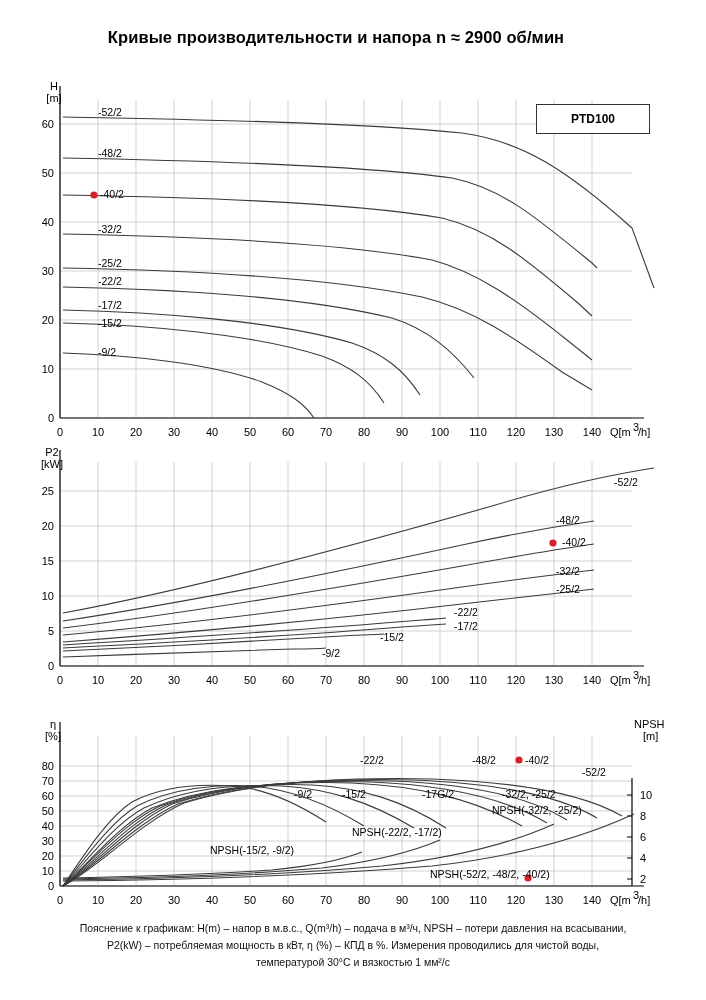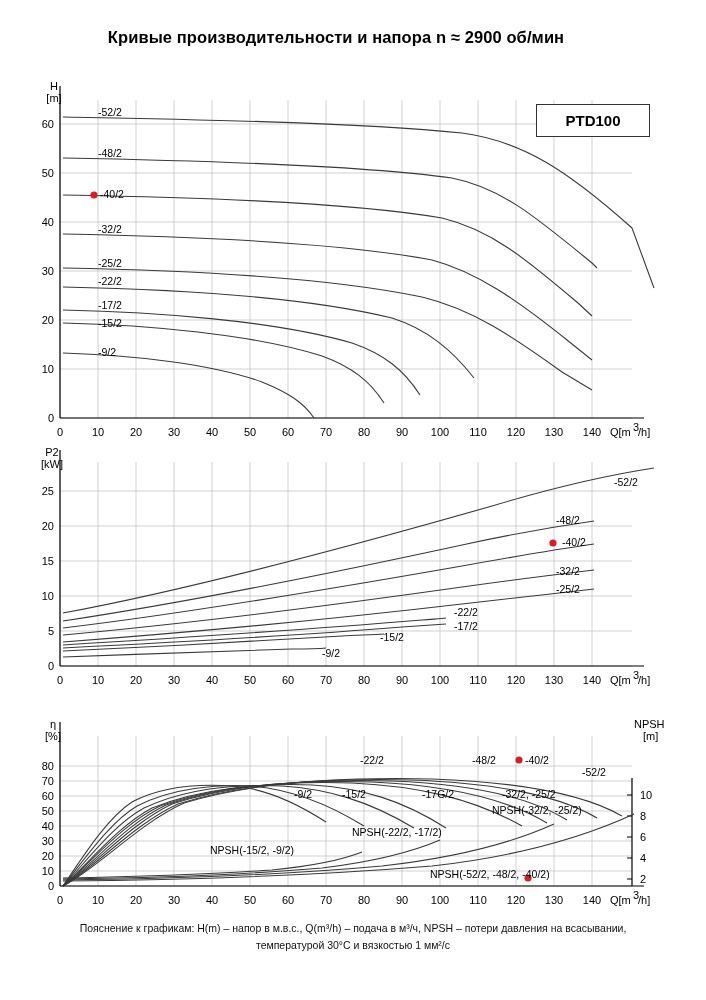--- a/index.html
+++ b/index.html
@@ -15,21 +15,21 @@
     font-size:16.5px;font-weight:bold;letter-spacing:0.1px;
   }
   .panel{position:absolute;}
   svg{display:block;}
   .axis-label{font-size:11px;font-family:"Liberation Sans",sans-serif;}
   .tick{font-size:11px;font-family:"Liberation Sans",sans-serif;}
   .curve-label{font-size:10.5px;font-family:"Liberation Sans",sans-serif;}
   .badge{
     position:absolute;
     border:1px solid #333;background:#fff;
-    font-size:15px;font-weight:bold;text-align:center;
+    font-size:12px;font-weight:bold;text-align:center;
     padding:7px 0;width:112px;
   }
   .footer{
     position:absolute;left:0;width:706px;text-align:center;
     font-size:10.5px;line-height:17px;color:#111;
   }
   .red-dot{fill:#d42027;}
 </style>
 </head>
 <body>
@@ -343,14 +343,15 @@
   <text class="axis-label" x="612" y="10" text-anchor="start">NPSH</text>
   <text class="axis-label" x="621" y="22" text-anchor="start">[m]</text>
   <text class="axis-label" x="588" y="186">Q[m</text>
   <text class="axis-label" x="611" y="181" font-size="8">3</text>
   <text class="axis-label" x="616" y="186">/h]</text>
 </svg>
 </div>
 
 <div class="footer" style="top:920px;">
   <div>Пояснение к графикам: H(m) – напор в м.в.с., Q(m³/h) – подача в м³/ч, NPSH – потери давления на всасывании,</div>
+  <div>P2(kW) – потребляемая мощность в кВт, η (%) – КПД в %. Измерения проводились для чистой воды,</div>
   <div>температурой 30°C и вязкостью 1 мм²/с</div>
 </div>
 
 </body></html>

